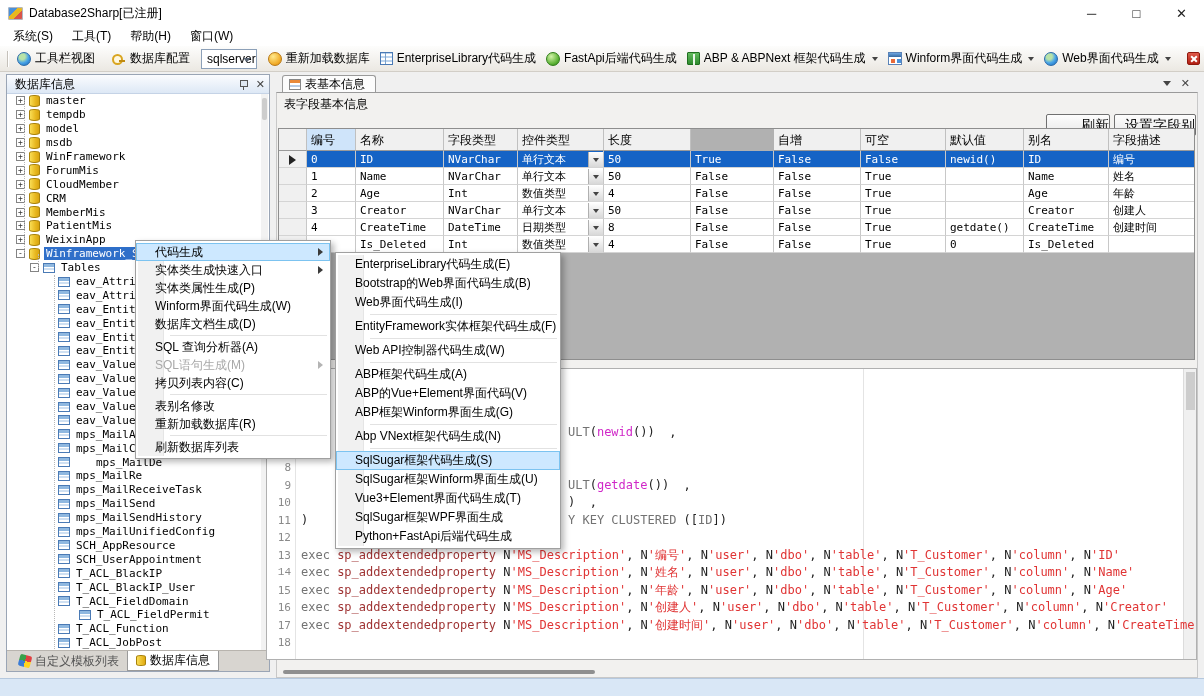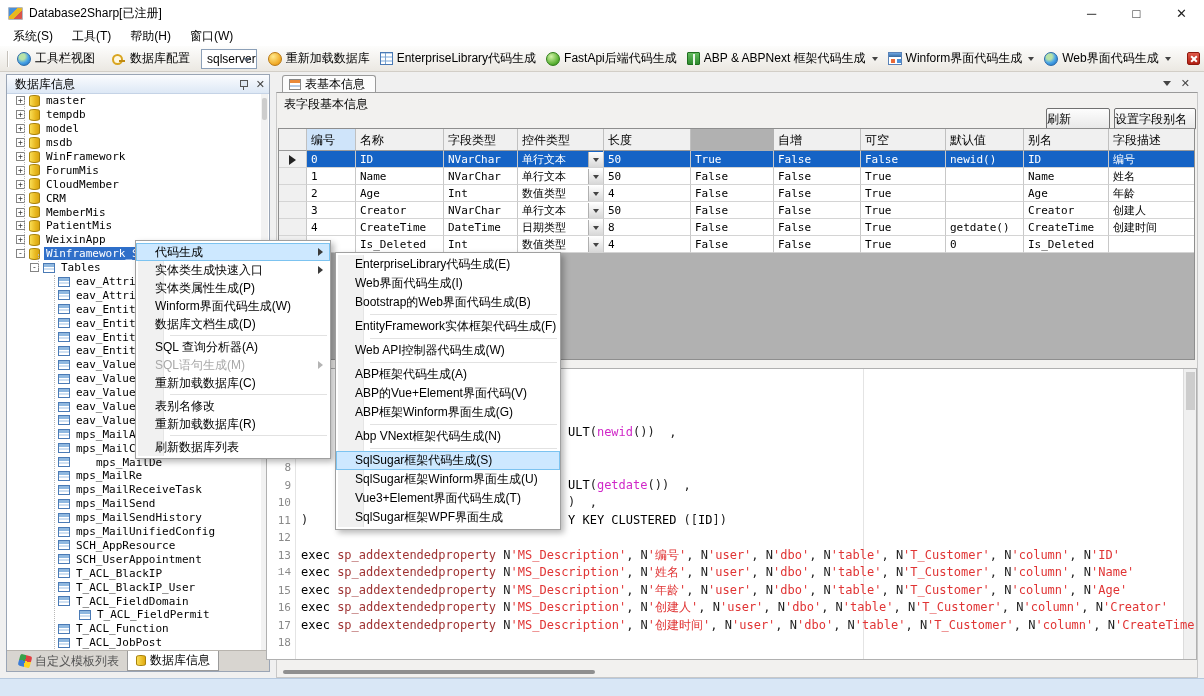--- a/index.html
+++ b/index.html
@@ -76,21 +76,21 @@
 
 
 #doc-strip{left:276px;top:74px;width:922px;height:18px;display:flex;align-items:flex-end}
 #doc-tab{display:flex;align-items:center;gap:4px;margin-left:6px;height:17px;background:#fcfcfc;border:1px solid #9a9a9a;border-bottom:none;border-radius:3px 3px 0 0;padding:0 10px 0 6px;font-size:12px}
 .doc-tab-icon{width:12px;height:11px;border:1px solid #888;background:repeating-linear-gradient(0deg,#fff 0 2px,#b8cce4 2px 4px)}
 .doc-tab-icon::before{content:"";display:block;width:100%;height:3px;background:#e8893a}
 #doc-strip-btns{margin-left:auto;display:flex;gap:10px;align-items:center;padding:0 8px 3px 0;color:#444}
 #doc-strip-btns .v-arr{width:0;height:0;border-top:5px solid #444;border-left:4px solid transparent;border-right:4px solid transparent}
 #content-bg{left:276px;top:92px;width:922px;height:586px;background:#f2f1ef;border:1px solid #c8c8c8;border-top:1px solid #9a9a9a}
 #grid-caption{left:284px;top:96px;font-size:12px}
-.push-btn{position:absolute;top:108px;height:22px;background:linear-gradient(#fdfdfd,#e8e8e8);border:1px solid #707070;border-radius:2px;font-size:12px;text-align:left;line-height:20px}
+.push-btn{position:absolute;top:114px;height:22px;background:linear-gradient(#fdfdfd,#e8e8e8);border:1px solid #707070;border-radius:2px;font-size:14px;text-align:right;line-height:20px}
 #btn-refresh{left:1046px;width:64px}
 #btn-alias{left:1114px;width:82px}
 
 
 #grid{left:278px;top:128px;width:917px;height:232px;background:#b1b1b1;border:1px solid #8e8e8e;font-family:"DejaVu Sans Mono",monospace;font-size:11px;overflow:hidden}
 .grow{display:flex;height:17px}
 .grow.hdr{height:22px;font-family:"Liberation Sans",sans-serif;font-size:12px}
 .gcell{border-right:1px solid #c8c8c8;border-bottom:1px solid #d4d4d4;background:#fff;padding:1px 4px 0 4px;overflow:hidden;white-space:nowrap;flex:none;display:flex;align-items:center}
 .hdr .gcell{background:#f0f0f0;border-right:1px solid #c0c0c0;border-bottom:1px solid #9a9a9a}
 .hdr .gcell.hl{background:#cfe4fa}
@@ -101,21 +101,21 @@
 .dd-cell{justify-content:space-between;padding-right:0}
 .dd-btn{width:15px;height:100%;background:linear-gradient(#fefefe,#d8d8d8);border-left:1px solid #b0b0b0;display:flex;align-items:center;justify-content:center;flex:none}
 .dd-btn i{width:0;height:0;border-top:4px solid #444;border-left:3px solid transparent;border-right:3px solid transparent}
 
 
 #editor{left:266px;top:368px;width:931px;height:292px;background:#fff;border:1px solid #b0b0b0;overflow:hidden;font-family:"DejaVu Sans Mono",monospace;font-size:12px}
 #gutter-line{position:absolute;left:28px;top:0;height:100%;width:1px;background:#e4e4e4}
 #margin-guide{position:absolute;left:596px;top:0;height:100%;width:1px;background:#e4e4e4}
 .lnum{position:absolute;left:0;width:24px;text-align:right;color:#8a8a8a;height:17.5px;line-height:17.5px;font-size:11px}
 .cline{position:absolute;height:17.5px;line-height:17.5px;white-space:pre}
-.ck{color:#000000}.cf{color:#d028c8}.cs{color:#e03434}.cpr{color:#9f3333}.cpl{color:#222}
+.ck{color:#737373}.cf{color:#d028c8}.cs{color:#e03434}.cpr{color:#9f3333}.cpl{color:#222}
 #ed-vscroll{position:absolute;right:0;top:0;width:13px;height:100%;background:#f0f0f0;border-left:1px solid #dcdcdc}
 #ed-vthumb{position:absolute;left:2px;top:3px;width:9px;height:38px;background:#cdcdcd}
 #ed-hthumb{left:283px;top:670px;width:312px;height:4px;background:#8f8f8f;border-radius:2px}
 
 
 .ctxmenu{position:absolute;background:#fff;border:1px solid #a0a0a0;box-shadow:3px 3px 6px rgba(0,0,0,.28);padding:2px 0;z-index:30}
 .mgutter{position:absolute;left:2px;top:2px;bottom:2px;width:26px;background:#f1f1f1;border-right:1px solid #e5e5e5}
 .mi{position:relative;padding-left:19px;padding-right:18px;white-space:nowrap;font-size:12px}
 #menu1 .mi{height:18px;line-height:18px}
 #menu2 .mi{height:19px;line-height:19px}
@@ -585,43 +585,44 @@
   <div id="menu1" class="ctxmenu" style="left:135px;top:240px;width:196px">
       <div class="mgutter"></div>
       <div class="mi hl"><span>代码生成</span><span class="sub"></span></div>
       <div class="mi"><span>实体类生成快速入口</span><span class="sub"></span></div>
       <div class="mi"><span>实体类属性生成(P)</span></div>
       <div class="mi"><span>Winform界面代码生成(W)</span></div>
       <div class="mi"><span>数据库文档生成(D)</span></div>
       <div class="msep"></div>
       <div class="mi"><span>SQL 查询分析器(A)</span></div>
       <div class="mi dis"><span>SQL语句生成(M)</span><span class="sub"></span></div>
-      <div class="mi"><span>重新加载数据库(C)</span></div>
+      <div class="mi"><span>拷贝列表内容(C)</span></div>
       <div class="msep"></div>
       <div class="mi"><span>表别名修改</span></div>
       <div class="mi"><span>重新加载数据库(R)</span></div>
       <div class="msep"></div>
       <div class="mi"><span>刷新数据库列表</span></div>
     </div>
   <div id="menu2" class="ctxmenu" style="left:335px;top:252px;width:226px">
       <div class="mgutter"></div>
       <div class="mi"><span>EnterpriseLibrary代码生成(E)</span></div>
+      <div class="mi"><span>Bootstrap的Web界面代码生成(B)</span></div>
       <div class="mi"><span>Web界面代码生成(I)</span></div>
-      <div class="mi"><span>Bootstrap的Web界面代码生成(B)</span></div>
       <div class="msep"></div>
       <div class="mi"><span>EntityFramework实体框架代码生成(F)</span></div>
       <div class="msep"></div>
       <div class="mi"><span>Web API控制器代码生成(W)</span></div>
       <div class="msep"></div>
       <div class="mi"><span>ABP框架代码生成(A)</span></div>
       <div class="mi"><span>ABP的Vue+Element界面代码(V)</span></div>
       <div class="mi"><span>ABP框架Winform界面生成(G)</span></div>
       <div class="msep"></div>
       <div class="mi"><span>Abp VNext框架代码生成(N)</span></div>
       <div class="msep"></div>
       <div class="mi hl"><span>SqlSugar框架代码生成(S)</span></div>
       <div class="mi"><span>SqlSugar框架Winform界面生成(U)</span></div>
       <div class="mi"><span>Vue3+Element界面代码生成(T)</span></div>
       <div class="mi"><span>SqlSugar框架WPF界面生成</span></div>
+      <div class="mi"><span>Python+FastApi后端代码生成</span></div>
     </div>
 
   <div id="statusbar" class="abs"></div>
 </div>
 
 </body></html>

